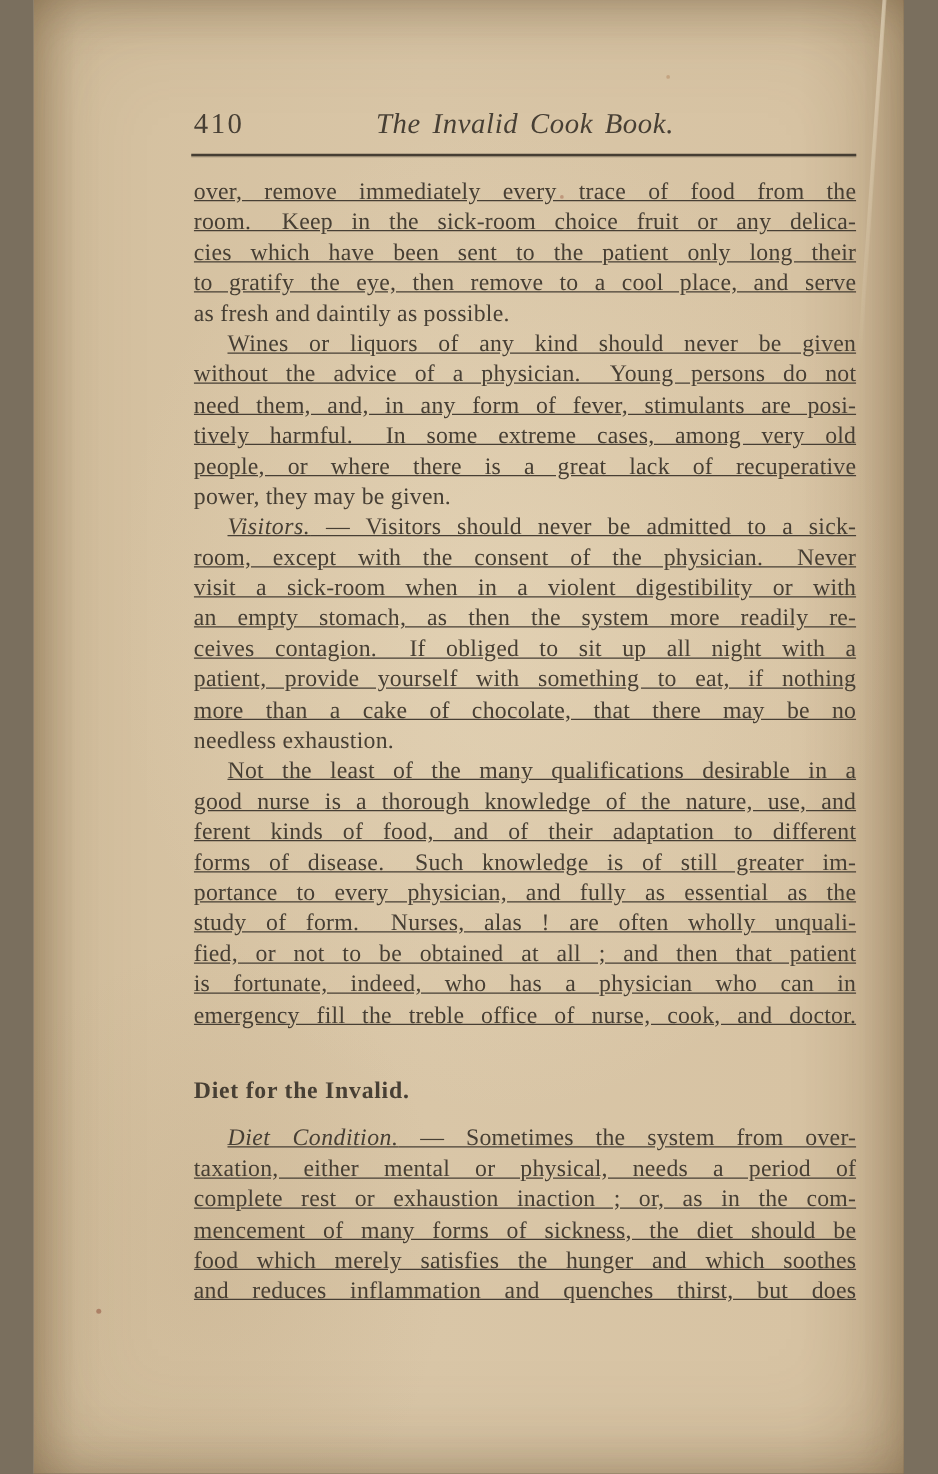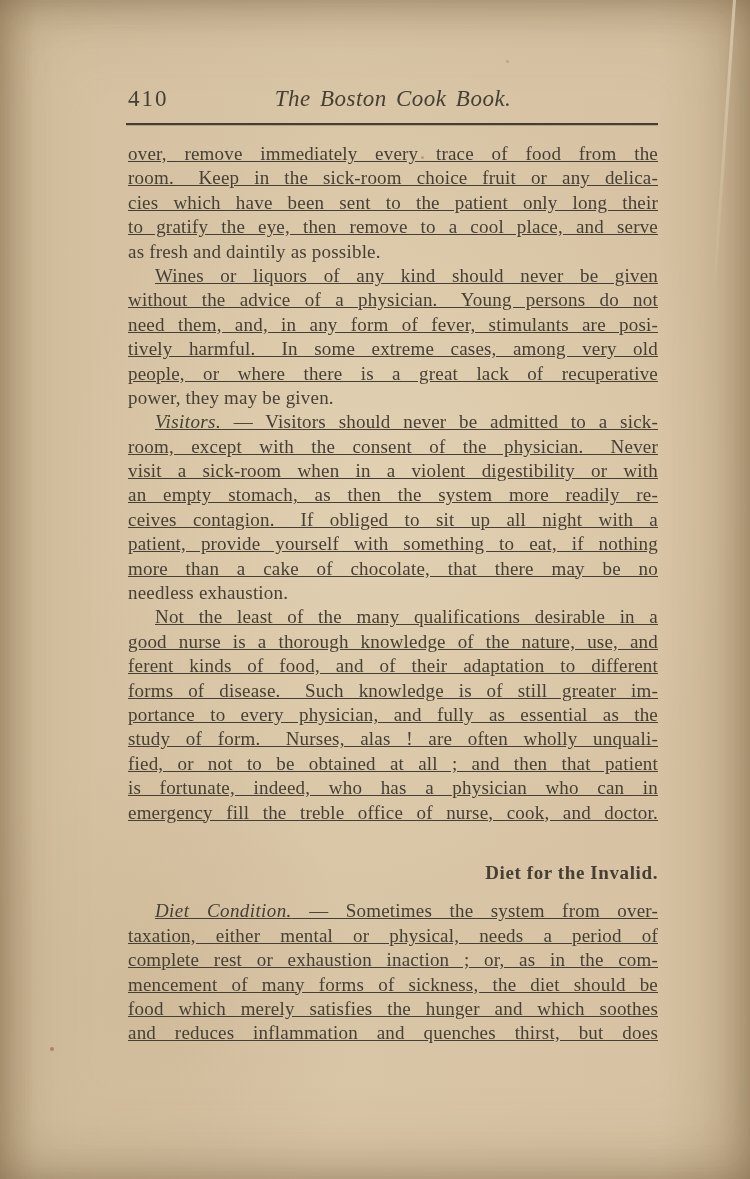--- a/index.html
+++ b/index.html
@@ -1,18 +1,18 @@
 <!DOCTYPE html>
 <html style="--ink: #473f34; --rule: #463e33;"><head>
 <meta charset="utf-8">
 <style>
   html,body { margin:0; padding:0; background:#7a6f5e; }
   .page {
     position:relative;
-    width:750px; height:1179px;
+    width:696px; height:1179px;
     margin:0 auto;
     background:
       radial-gradient(ellipse 60% 45% at 54% 42%, rgba(238,224,196,0.40), rgba(238,224,196,0) 75%),
       radial-gradient(ellipse 40% 30% at 20% 85%, rgba(150,120,82,0.10), rgba(150,120,82,0) 70%),
       linear-gradient(90deg, #c9b391 0%, #d4c09f 5%, #d9c6a7 45%, #d7c3a3 88%, #c9b392 100%);
     box-shadow:
       inset 0 0 90px rgba(104,80,50,0.22),
       inset 18px 0 50px -18px rgba(104,80,50,0.30),
       inset -16px 0 46px -18px rgba(104,80,50,0.32),
       inset 0 18px 46px -18px rgba(104,80,50,0.30),
@@ -55,36 +55,36 @@
     text-align:justify; text-align-last:left;
     overflow:hidden;
   }
   .line.j { text-align-last:justify;text-decoration:underline; }
   .line.ind { padding-left:27px; }
   .line i { font-style:italic; letter-spacing:0.4px; }
 
   .section-heading {
     height:24.4px; line-height:24.4px;
     margin:36px 0 14px 0;
-    text-align:right; font-weight:bold;
+    text-align:left; font-weight:bold;
     font-size:19px; letter-spacing:0.6px;
   }
 </style>
 </head>
 <body>
 
 <div class="page">
   <div class="crease"></div>
   <div class="speck s1"></div>
   <div class="speck s2"></div>
   <div class="speck s3"></div>
 
   <header class="page-header">
     <span class="page-number">410</span>
-    <span class="running-title">The Boston Cook Book.</span>
+    <span class="running-title">The Invalid Cook Book.</span>
   </header>
 
   <div class="header-rule"></div>
 
   <main class="text-block" id="text-block">
       <div class="line j">over, remove immediately every trace of food from the</div>
       <div class="line j">room.  Keep in the sick-room choice fruit or any delica-</div>
       <div class="line j">cies which have been sent to the patient only long their</div>
       <div class="line j">to gratify the eye, then remove to a cool place, and serve</div>
       <div class="line">as fresh and daintily as possible.</div>

